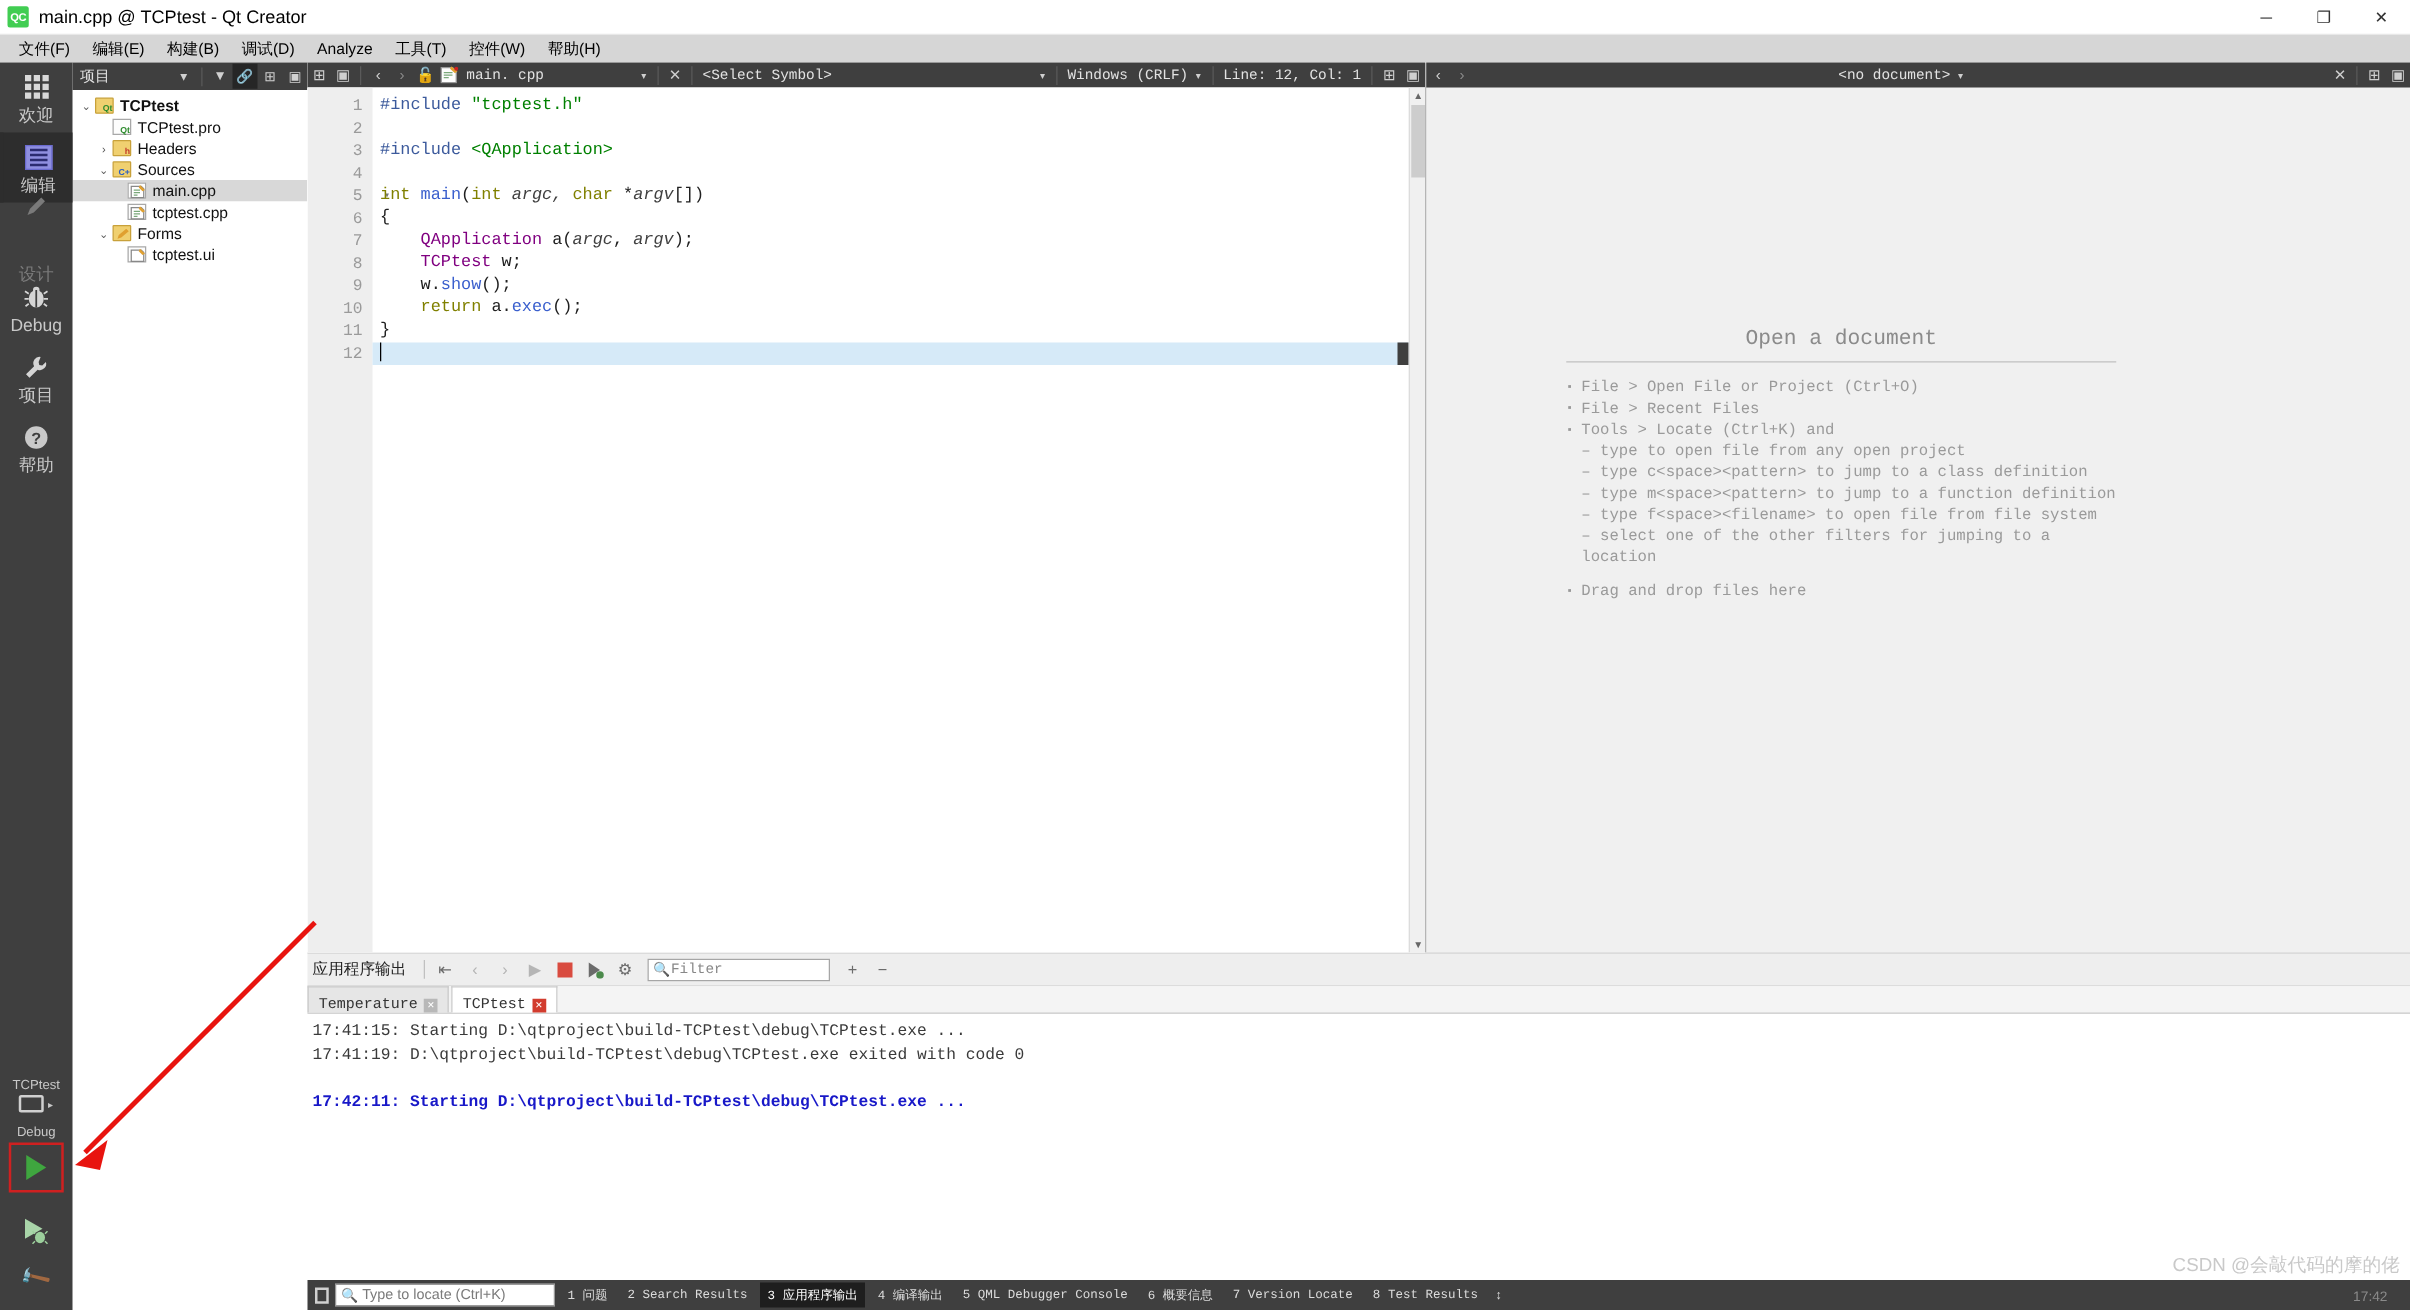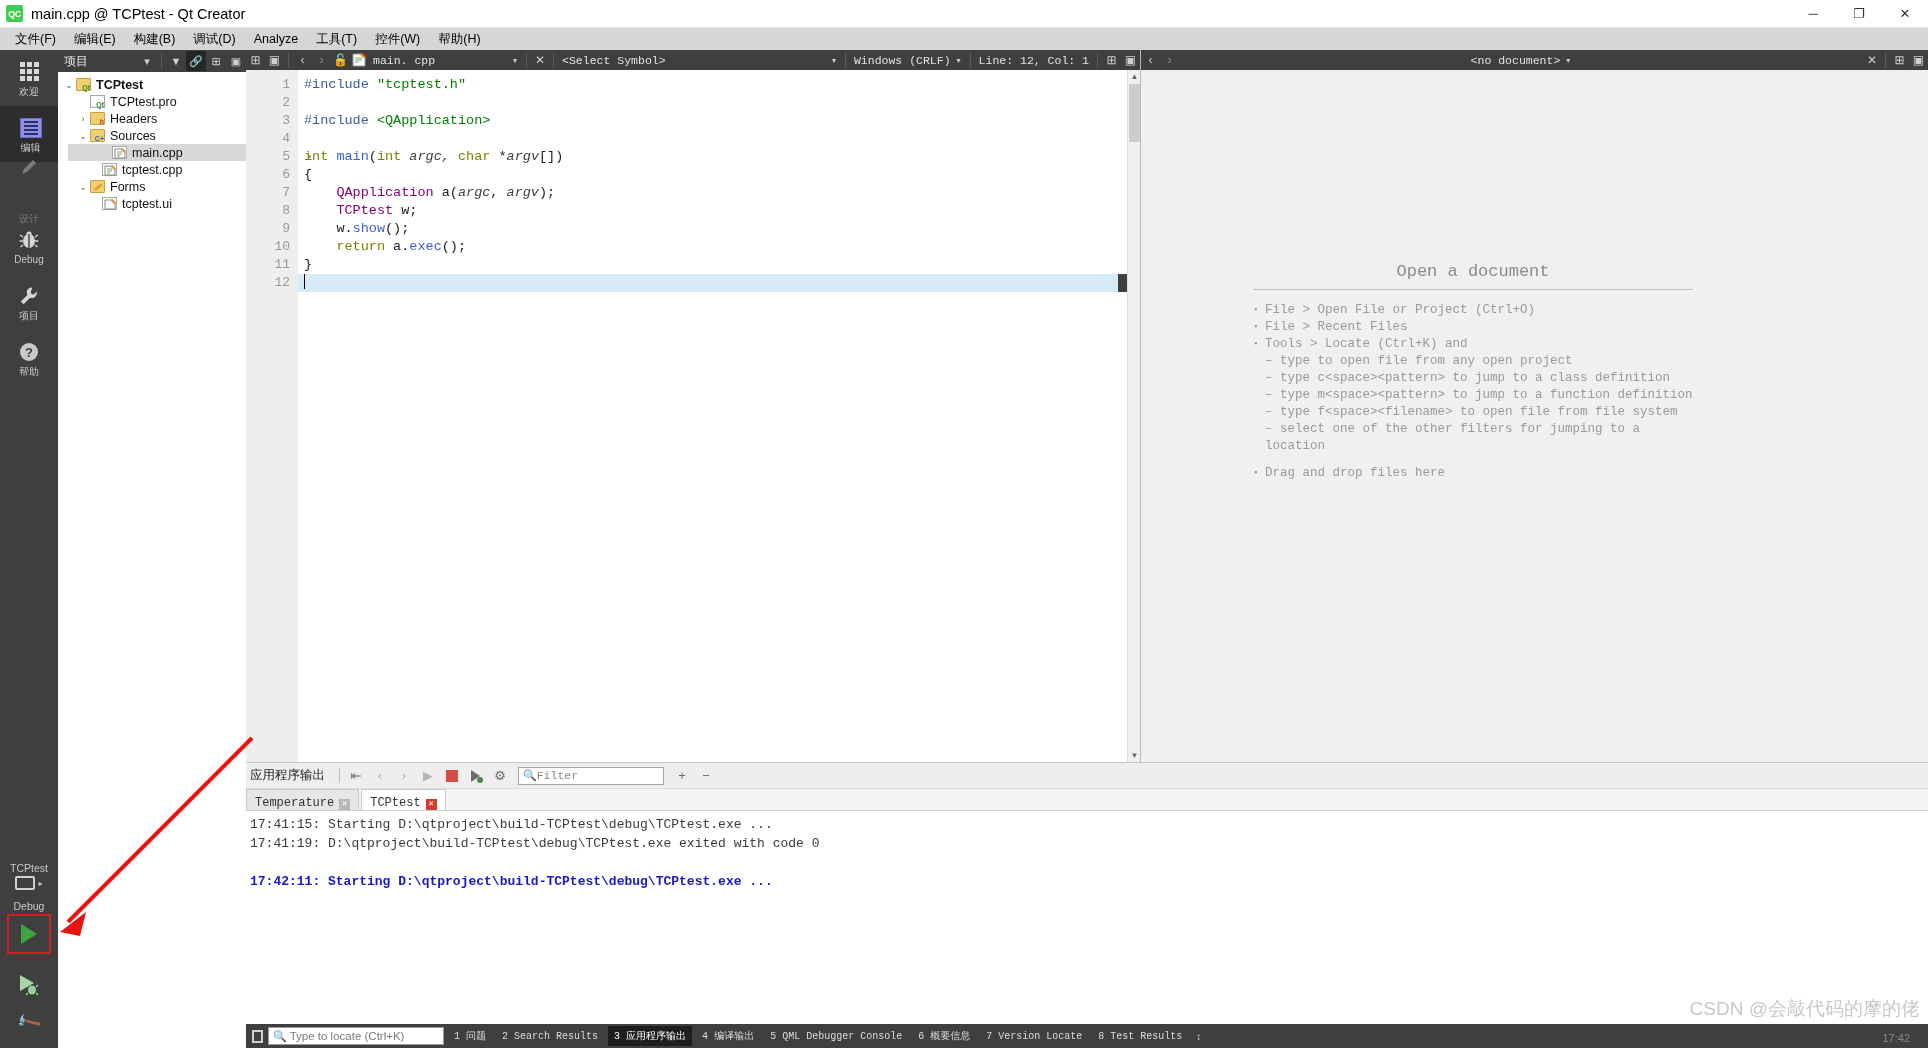--- a/index.html
+++ b/index.html
@@ -44,21 +44,21 @@
   .modebar {
     width: 58px; background: #3f3f3f; display: flex; flex-direction: column;
     flex: 0 0 58px; position: relative;
   }
   .mode {
     height: 56px; display: flex; flex-direction: column; align-items: center;
     justify-content: center; gap: 3px; color: #c8c8c8; cursor: pointer;
   }
   .mode.active { background: #2d2d2d; border-left: 3px solid #2d2d2d; }
   .mode.disabled { color: #7a7a7a; gap: 36px; }
-  .mode-label { font-size: 10px; line-height: 1; }
+  .mode-label { font-size: 14px; line-height: 1; }
   .mode-ico { width: 24px; height: 24px; display: flex; align-items: center; justify-content: center; }
   .grid9 { display: grid; grid-template-columns: repeat(3, 5px); grid-template-rows: repeat(3, 5px); gap: 2px; }
   .grid9 i { background: #d9d9d9; display: block; }
   .editbox { width: 22px; height: 20px; background: #8f8fe0; border: 1px solid #6b6bd0; display:flex;
              flex-direction:column; justify-content:center; gap:2px; padding:2px 3px; }
   .editbox i { height: 2px; background: #2b2b70; display: block; }
   .modebar-bottom { margin-top: auto; display: flex; flex-direction: column; align-items: center; padding-bottom: 8px; }
   .kitline { font-size: 10.5px; color: #c8c8c8; margin-bottom: 2px; }
   .kitrow { display: flex; align-items: center; gap: 3px; margin-bottom: 10px; }
   .monitor { width: 20px; height: 14px; border: 2px solid #d0d0d0; border-radius: 2px; }
@@ -75,21 +75,21 @@
 
   
   .projpanel { width: 188px; flex: 0 0 188px; display: flex; flex-direction: column; background: #fff; }
   .proj-header { height: 22px; background: #3f3f3f; display: flex; align-items: center; padding-left: 6px; color: #e0e0e0; }
   .proj-title { font-size: 12px; flex: 1; }
   .ph-btn { width: 20px; height: 20px; display: flex; align-items: center; justify-content: center;
             font-size: 11px; color: #d0d0d0; }
   .ph-btn.sel { background: #262626; }
   .tree { flex: 1; padding-top: 4px; font-size: 12.5px; color: #111; overflow: hidden; }
   .trow { display: flex; align-items: center; height: 17px; padding-left: 4px; white-space: nowrap; }
-  .trow.sel { background: #d8d8d8; margin-left: 10px; }
+  .trow.sel { background: #d8d8d8; }
   .arrow { width: 14px; text-align: center; font-size: 9px; color: #555; }
   .fico { width: 15px; height: 13px; margin-right: 5px; position: relative; flex: 0 0 15px; }
   .fld { background: #f0d070; border: 1px solid #c8a13a; border-radius: 1px; }
   .fld:after { content:''; position:absolute; left:2px; top:2px; right:4px; bottom:2px; }
   .doc { background: #fdfdfd; border: 1px solid #a8a8a8; }
   .badge { position: absolute; right: -1px; bottom: -1px; font-size: 7px; line-height: 7px;
            font-weight: bold; padding: 0 1px; }
   .bold { font-weight: bold; }
 
   
@@ -176,21 +176,21 @@
   .sb-toggle i { width: 11px; height: 13px; border: 2px solid #d0d0d0; }
   .locate { width: 176px; height: 18px; background: #fff; border: 1px solid #9a9a9a;
             display: flex; align-items: center; padding: 0 4px; gap: 3px; }
   .locate span.ph { font-size: 11.5px; color: #7a7a7a; }
   .sb-item { font-size: 10px; color: #dcdcdc; font-family: "Liberation Mono", monospace;
              padding: 3px 6px; margin-left: 4px; white-space: nowrap; }
   .sb-item.active { background: #1e1e1e; color: #fff; }
   .sb-updown { font-size: 10px; color: #dcdcdc; margin-left: 8px; }
 
   
-  .watermark { position: absolute; right: 8px; bottom: 26px; font-size: 19px; color: #c9c9c9; }
+  .watermark { position: absolute; right: 8px; bottom: 26px; font-size: 15px; color: #c9c9c9; }
   .wm2 { position: absolute; right: 18px; bottom: 4px; font-size: 11px; color: #8a8a8a; }
   .arrow-svg { position: absolute; left: 0; top: 0; pointer-events: none; }
 </style>
 </head>
 <body>
 
 <div class="app">
 
   <div class="titlebar">
     <div class="tb-logo">QC</div>

